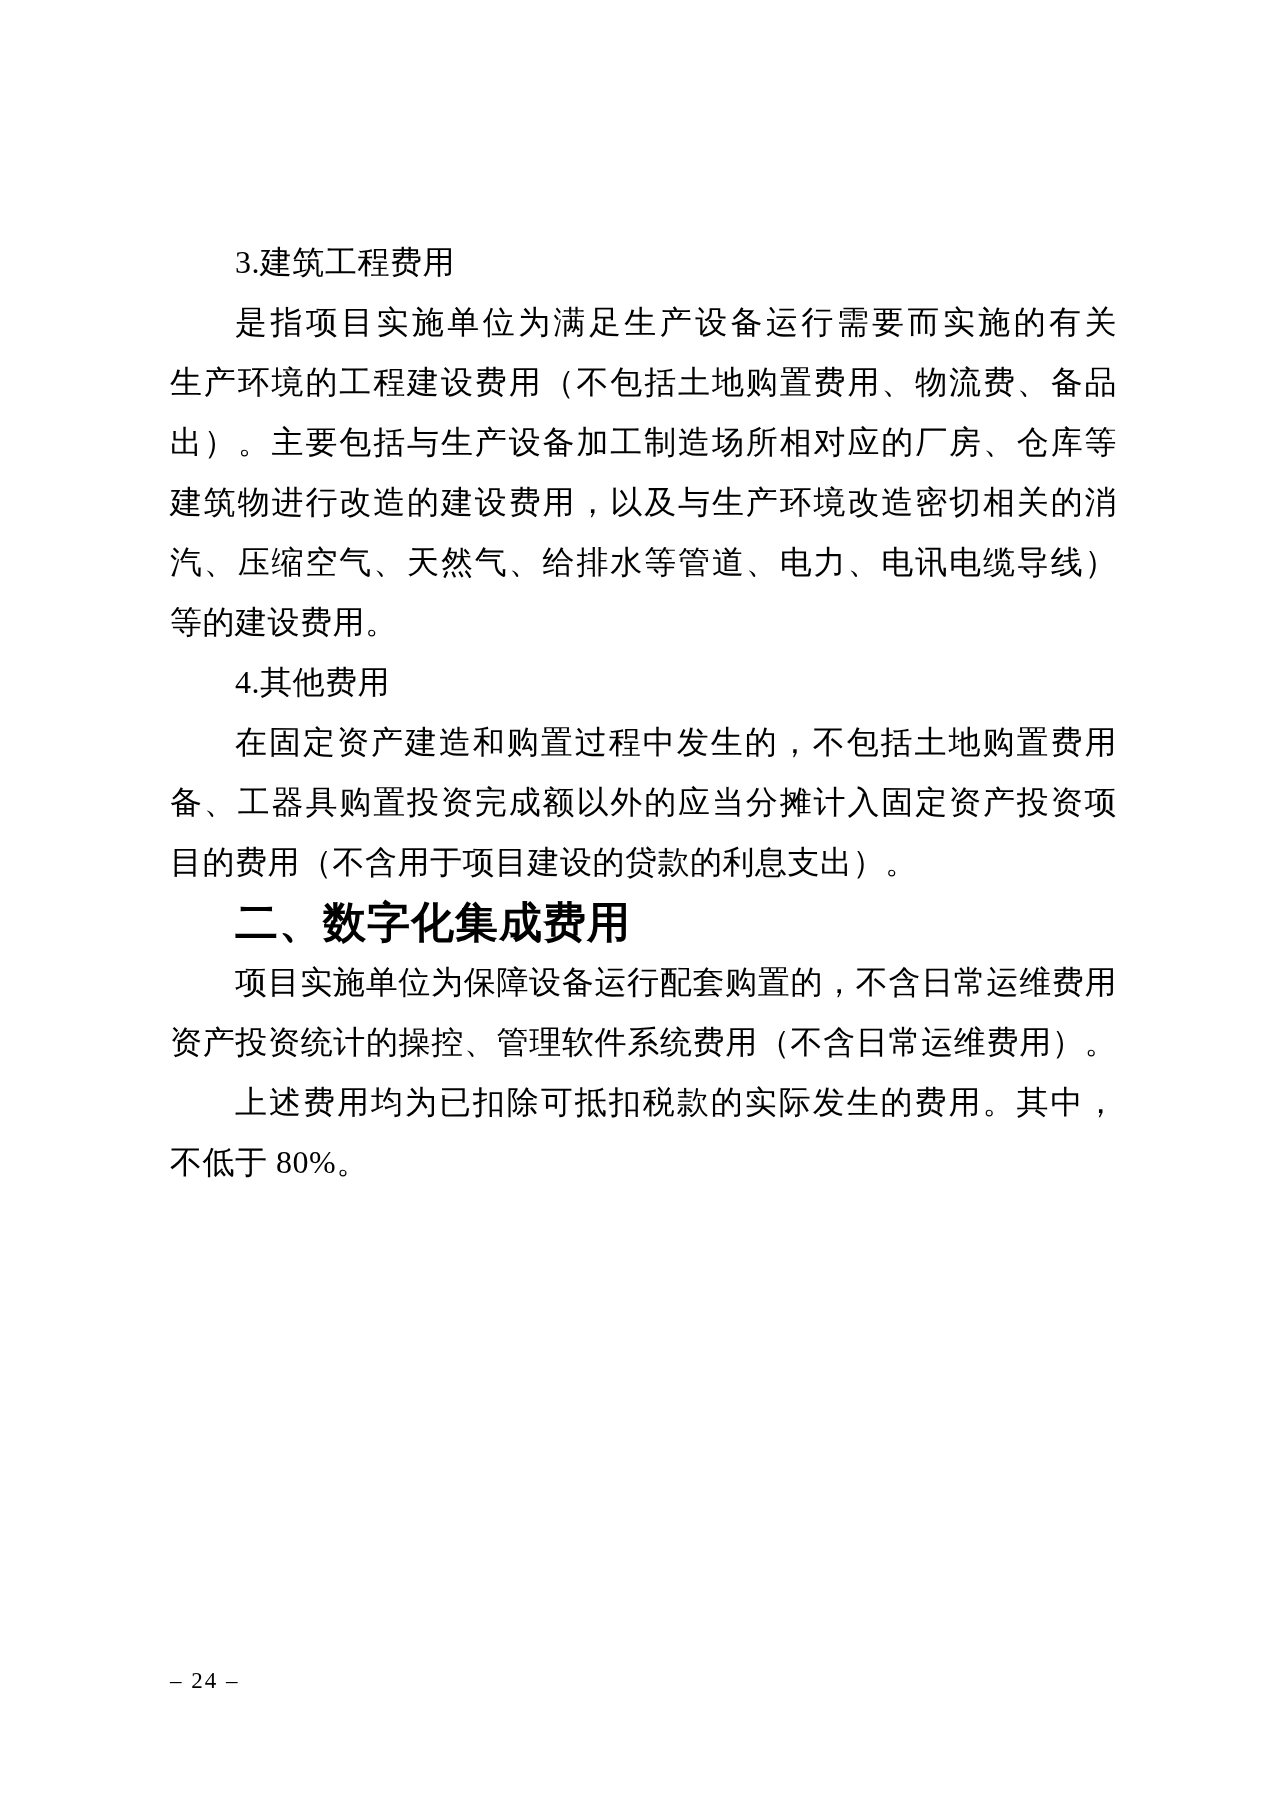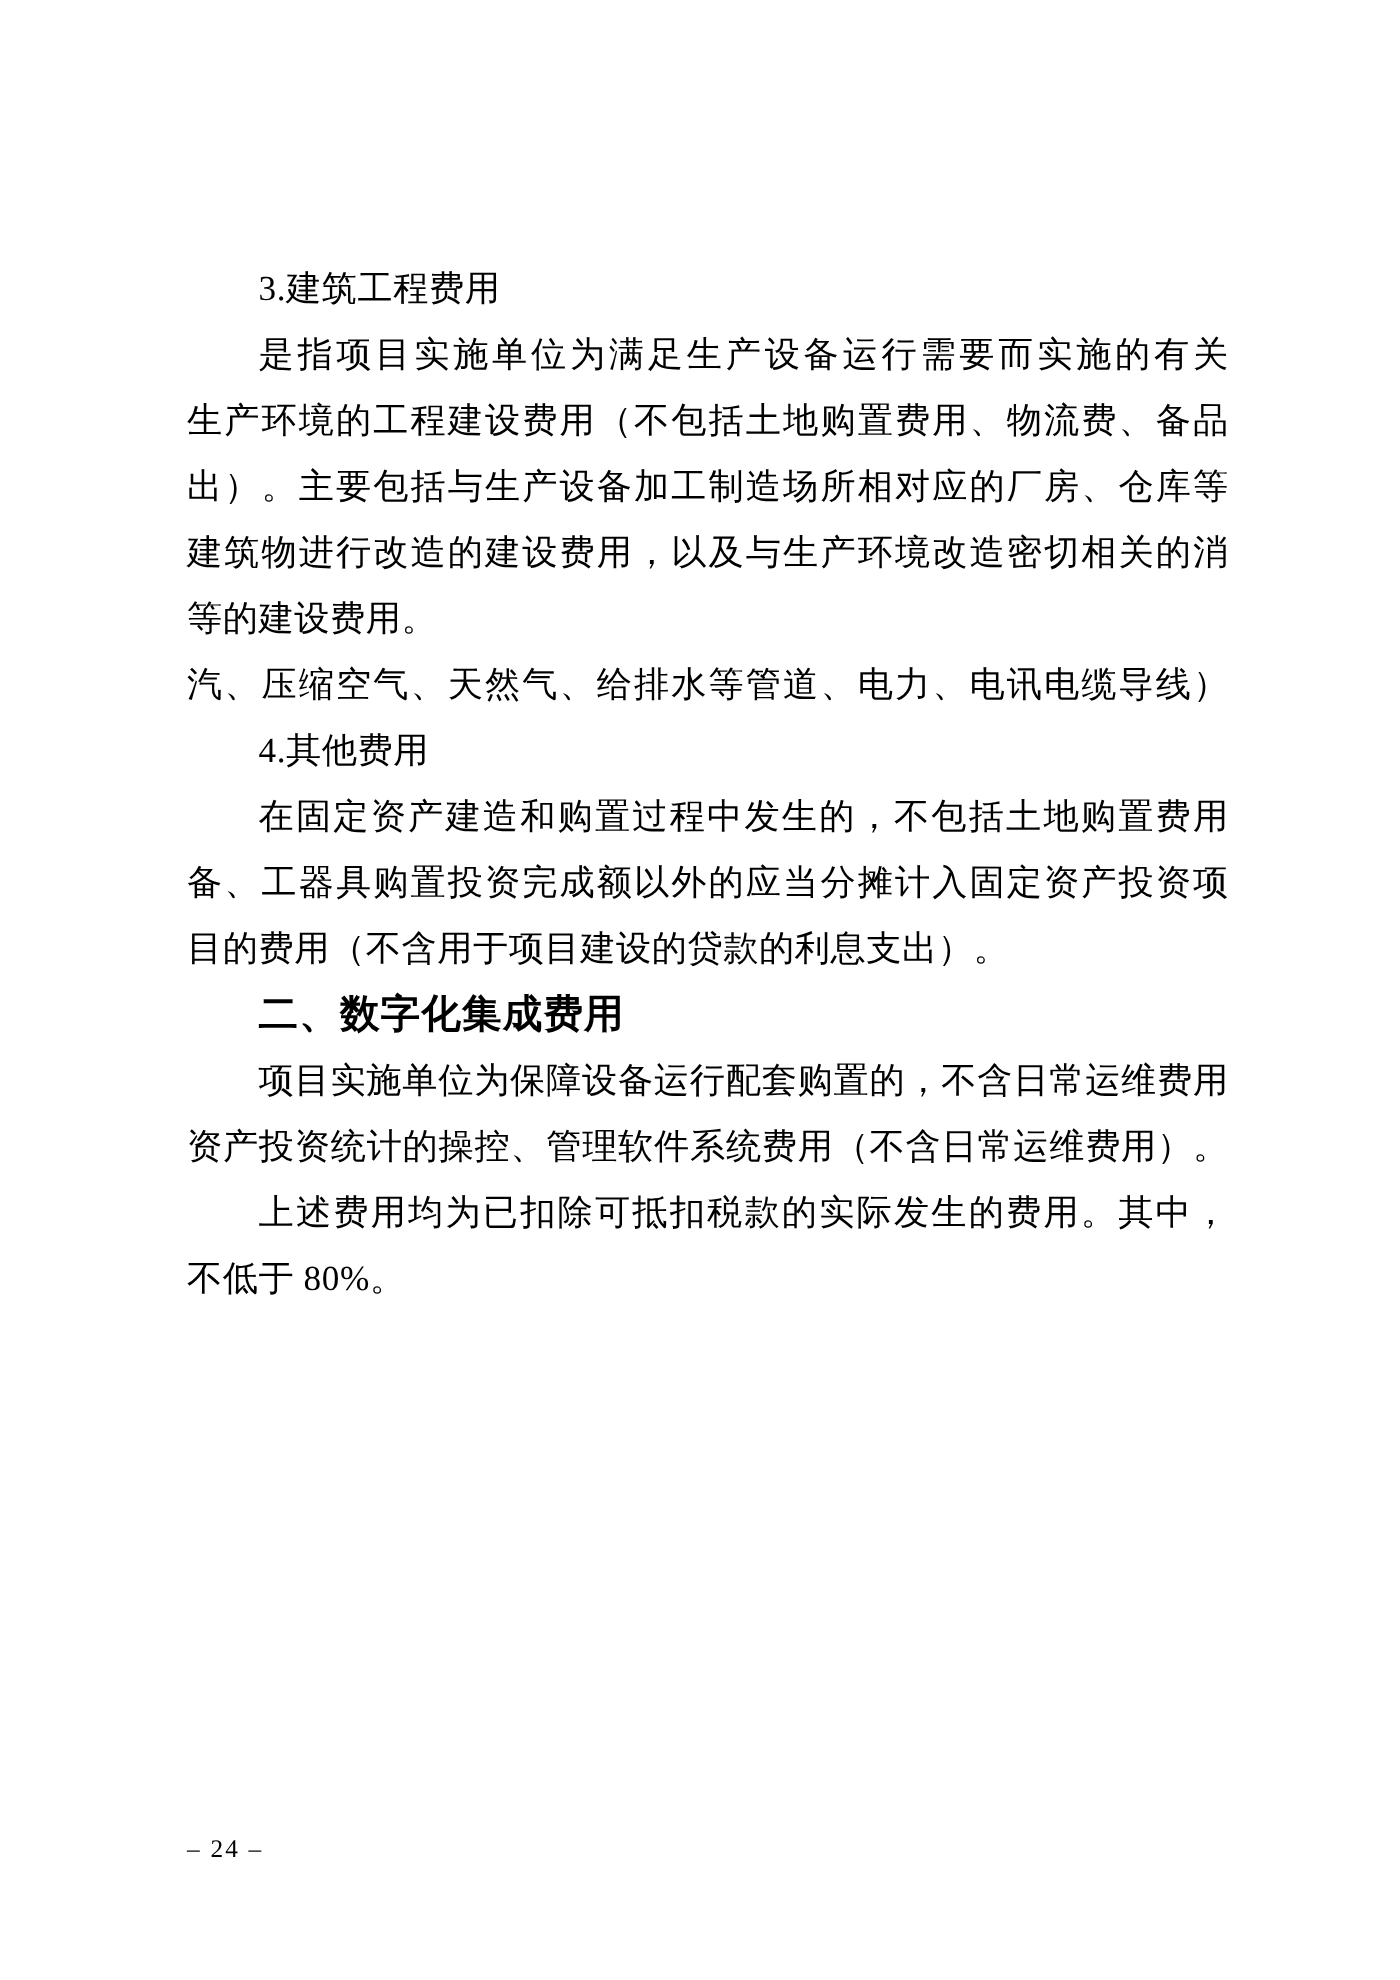--- a/index.html
+++ b/index.html
@@ -32,21 +32,21 @@
   .indent {
     text-indent: 65px;
   }
   .justify {
     text-align: justify;
     text-align-last: justify;
   }
   .heading {
     font-family: "Liberation Sans", "DejaVu Sans", sans-serif;
     font-weight: 700;
-    font-size: 36px;
+    font-size: 43px;
     letter-spacing: 1px;
   }
   .page-footer {
     position: absolute;
     left: 170px;
     top: 1668px;
     font-size: 23px;
     line-height: 26px;
     letter-spacing: 2px;
     font-family: "Liberation Serif", "DejaVu Serif", serif;
@@ -54,22 +54,22 @@
 </style>
 </head>
 <body>
 
 <div class="page-body-text">
   <div class="line indent">3.建筑工程费用</div>
   <div class="line indent justify">是指项目实施单位为满足生产设备运行需要而实施的有关</div>
   <div class="line justify">生产环境的工程建设费用（不包括土地购置费用、物流费、备品</div>
   <div class="line justify">出）。主要包括与生产设备加工制造场所相对应的厂房、仓库等</div>
   <div class="line justify">建筑物进行改造的建设费用，以及与生产环境改造密切相关的消</div>
+  <div class="line justify">汽、压缩空气、天然气、给排水等管道、电力、电讯电缆导线）</div>
   <div class="line">等的建设费用。</div>
-  <div class="line justify">汽、压缩空气、天然气、给排水等管道、电力、电讯电缆导线）</div>
   <div class="line indent">4.其他费用</div>
   <div class="line indent justify">在固定资产建造和购置过程中发生的，不包括土地购置费用</div>
   <div class="line justify">备、工器具购置投资完成额以外的应当分摊计入固定资产投资项</div>
   <div class="line">目的费用（不含用于项目建设的贷款的利息支出）。</div>
   <div class="line indent heading">二、数字化集成费用</div>
   <div class="line indent justify">项目实施单位为保障设备运行配套购置的，不含日常运维费用</div>
   <div class="line justify">资产投资统计的操控、管理软件系统费用（不含日常运维费用）。</div>
   <div class="line indent justify">上述费用均为已扣除可抵扣税款的实际发生的费用。其中，</div>
   <div class="line">不低于 80%。</div>
 </div>

